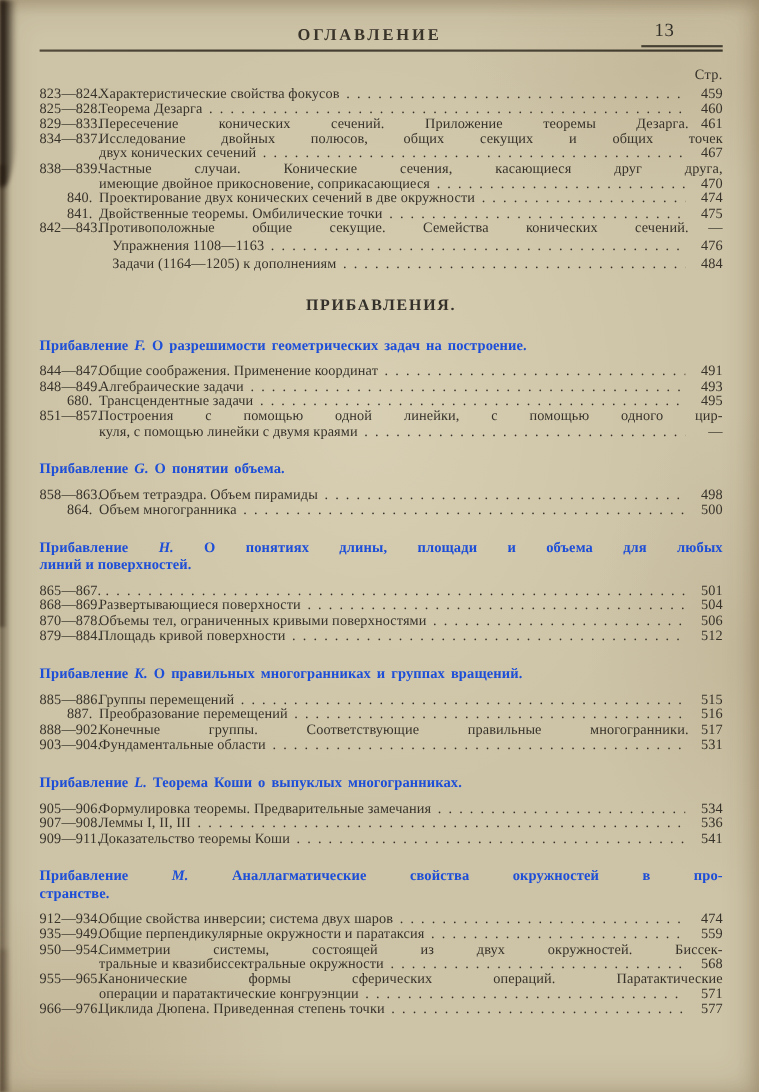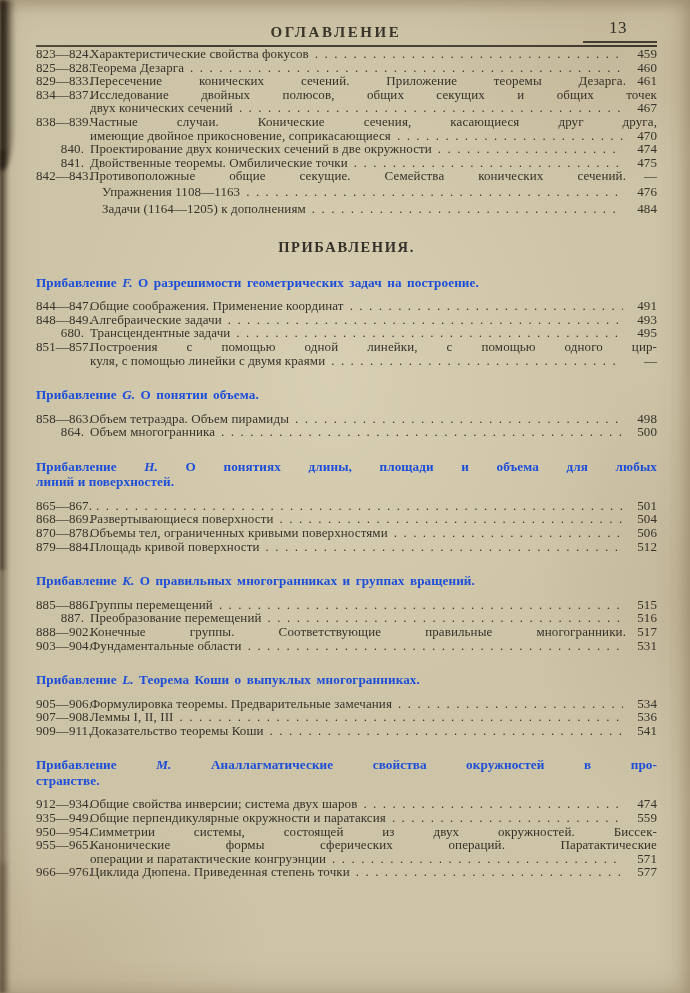--- a/index.html
+++ b/index.html
@@ -26,21 +26,21 @@
   .edge-mid{position:absolute;left:0;top:150px;height:420px;width:8px;z-index:6;pointer-events:none;
     background:linear-gradient(to right, rgba(28,16,6,0.55), rgba(28,16,6,0) 85%);filter:blur(1.5px);}
   .edge-bottom{position:absolute;left:0;bottom:0;width:11px;height:130px;z-index:6;pointer-events:none;
     background:linear-gradient(to right, rgba(40,25,10,0.30), rgba(40,25,10,0) 80%);filter:blur(2px);}
 
   .inner{position:absolute;left:0;top:0;right:0;padding:18px 33px 0 36px;z-index:2;}
 
   .hdr{position:relative;height:24px;}
   .hdr-title{position:absolute;left:50%;transform:translateX(-58%);top:6px;
     font-size:15px;font-weight:bold;letter-spacing:2.6px;color:#3a352b;white-space:nowrap;}
-  .hdr-page{position:absolute;right:30px;top:0;font-size:17px;color:#33302a;letter-spacing:0.5px;}
+  .hdr-page{position:absolute;right:44px;top:0;font-size:17px;color:#33302a;letter-spacing:0.5px;}
   .rule{position:relative;height:2px;background:linear-gradient(to right,#453e30,#332e24 30%,#3d372b 70%,#2e2a20);
     margin-top:3px;opacity:0.9;}
   .rule::after{content:"";position:absolute;right:0;top:-4px;width:74px;height:1.5px;background:#383328;}
 
   .str-row{text-align:right;margin-top:13px;margin-bottom:2px;font-size:13px;letter-spacing:0.3px;}
 
   .toc{font-size:13px;line-height:13.6px;letter-spacing:0.1px;}
   .row{display:flex;align-items:baseline;}
   .num{flex:none;width:48px;text-align:right;margin-right:6px;white-space:nowrap;}
   .txt{white-space:nowrap;}
@@ -71,20 +71,21 @@
 <div class="edge-mid"></div>
 <div class="edge-bottom"></div>
 <div class="vignette"></div>
 
 <div class="inner">
   <div class="hdr">
     <div class="hdr-title">ОГЛАВЛЕНИЕ</div>
     <div class="hdr-page">13</div>
   </div>
   <div class="rule"></div>
+  <div class="str-row">Стр.</div>
   <div class="toc">
       <div class="entries">
         <div class="row">
           <span class="num">823—824.</span>
           <span class="txt">Характеристические свойства фокусов</span>
           <span class="leader"></span>
           <span class="pg">459</span>
         </div>
         <div class="row">
           <span class="num">825—828.</span>
@@ -293,20 +294,26 @@
           <span class="num">935—949.</span>
           <span class="txt">Общие перпендикулярные окружности и паратаксия</span>
           <span class="leader"></span>
           <span class="pg">559</span>
         </div>
         <div class="row">
           <span class="num">950—954.</span>
           <span class="txt fjust">Симметрии системы, состоящей из двух окружностей. Биссек-</span>
         </div>
         <div class="row">
+          <span class="num"></span>
+          <span class="txt">тральные и квазибиссектральные окружности</span>
+          <span class="leader"></span>
+          <span class="pg">568</span>
+        </div>
+        <div class="row">
           <span class="num">955—965.</span>
           <span class="txt fjust">Канонические формы сферических операций. Паратактические</span>
         </div>
         <div class="row">
           <span class="num"></span>
           <span class="txt">операции и паратактические конгруэнции</span>
           <span class="leader"></span>
           <span class="pg">571</span>
         </div>
         <div class="row">

